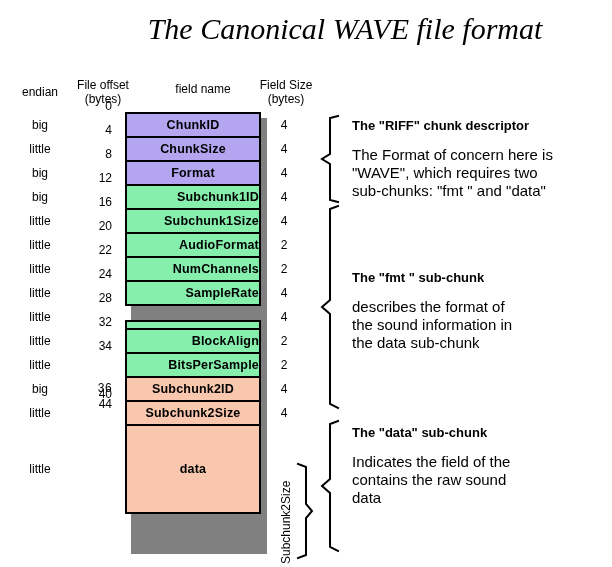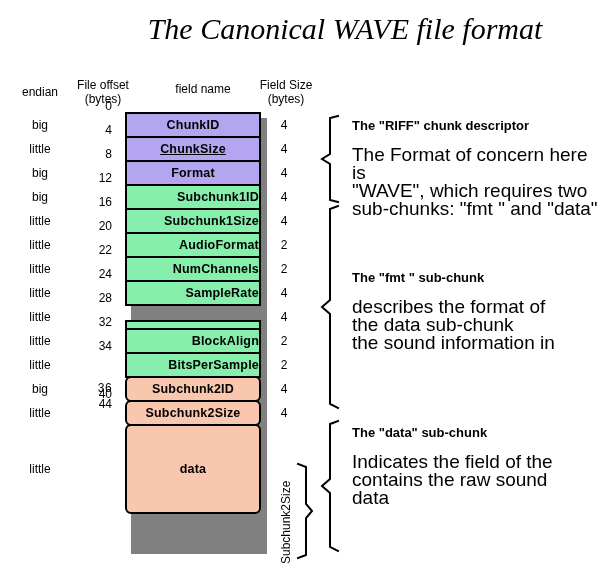--- a/index.html
+++ b/index.html
@@ -66,21 +66,21 @@
     align-items: center;
     justify-content: center;
     font-size: 12.5px;
     font-weight: bold;
     letter-spacing: .2px;
     color: #000;
     white-space: nowrap;
   }
   .row.riff  { background: #b3a5f0; }
   .row.fmt   { background: #86efac; justify-content: flex-end; }
-  .row.data  { background: #f9c7ad; border-radius: 6px; }
+  .row.data  { background: #f9c7ad; }
 
   
   .endian {
     position: absolute;
     left: 4px;
     width: 72px;
     text-align: center;
     font-size: 12px;
     line-height: 14px;
     color: #000;
@@ -139,21 +139,21 @@
     color: #000;
   }
   .ann-title {
     font-size: 13px;
     font-weight: bold;
     line-height: 16px;
     white-space: nowrap;
     margin-bottom: 12px;
   }
   .ann-body {
-    font-size: 19px;
+    font-size: 15px;
     line-height: 18px;
   }
   #ann-riff { top: 118px; }
   #ann-fmt  { top: 270px; }
   #ann-data { top: 425px; }
 </style>
 </head>
 <body>
 
 <div id="title">The Canonical WAVE file format</div>
@@ -175,21 +175,21 @@
 
 <div id="shadow"></div>
 
 <div id="rows-host">
     <div class="row riff" style="top: 112px; height: 26px;">
       <span>ChunkID</span>
     </div>
     <div class="endian" style="top: 118px;">big</div>
     <div class="offset" style="top: 99px;">0</div>
     <div class="fsize" style="top: 118px;">4</div>
-    <div class="row riff" style="top: 136px; height: 26px; text-decoration: underline;">
+    <div class="row riff" style="top: 136px; height: 26px;">
       <span>ChunkSize</span>
     </div>
     <div class="endian" style="top: 142px;">little</div>
     <div class="offset" style="top: 123px;">4</div>
     <div class="fsize" style="top: 142px;">4</div>
     <div class="row riff" style="top: 160px; height: 26px;">
       <span>Format</span>
     </div>
     <div class="endian" style="top: 166px;">big</div>
     <div class="offset" style="top: 147px;">8</div>
@@ -287,22 +287,22 @@
     <div>The Format of concern here is</div>
     <div>"WAVE", which requires two</div>
     <div>sub-chunks: "fmt " and "data"</div>
   </div>
 </div>
 
 <div class="ann" id="ann-fmt">
   <div class="ann-title">The "fmt " sub-chunk</div>
   <div class="ann-body">
     <div>describes the format of</div>
+    <div>the sound information in</div>
     <div>the data sub-chunk</div>
-    <div>the sound information in</div>
   </div>
 </div>
 
 <div class="ann" id="ann-data">
   <div class="ann-title">The "data" sub-chunk</div>
   <div class="ann-body">
     <div>Indicates the field of the</div>
     <div>contains the raw sound</div>
     <div>data</div>
   </div>

